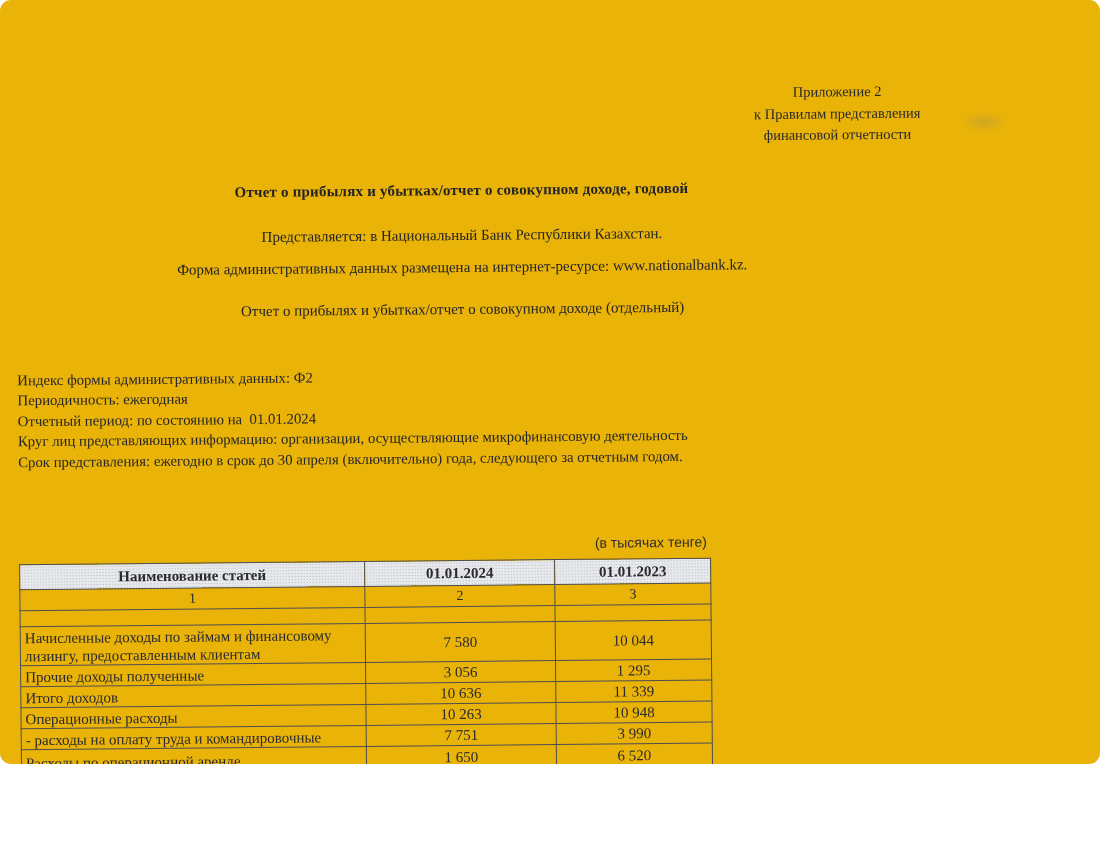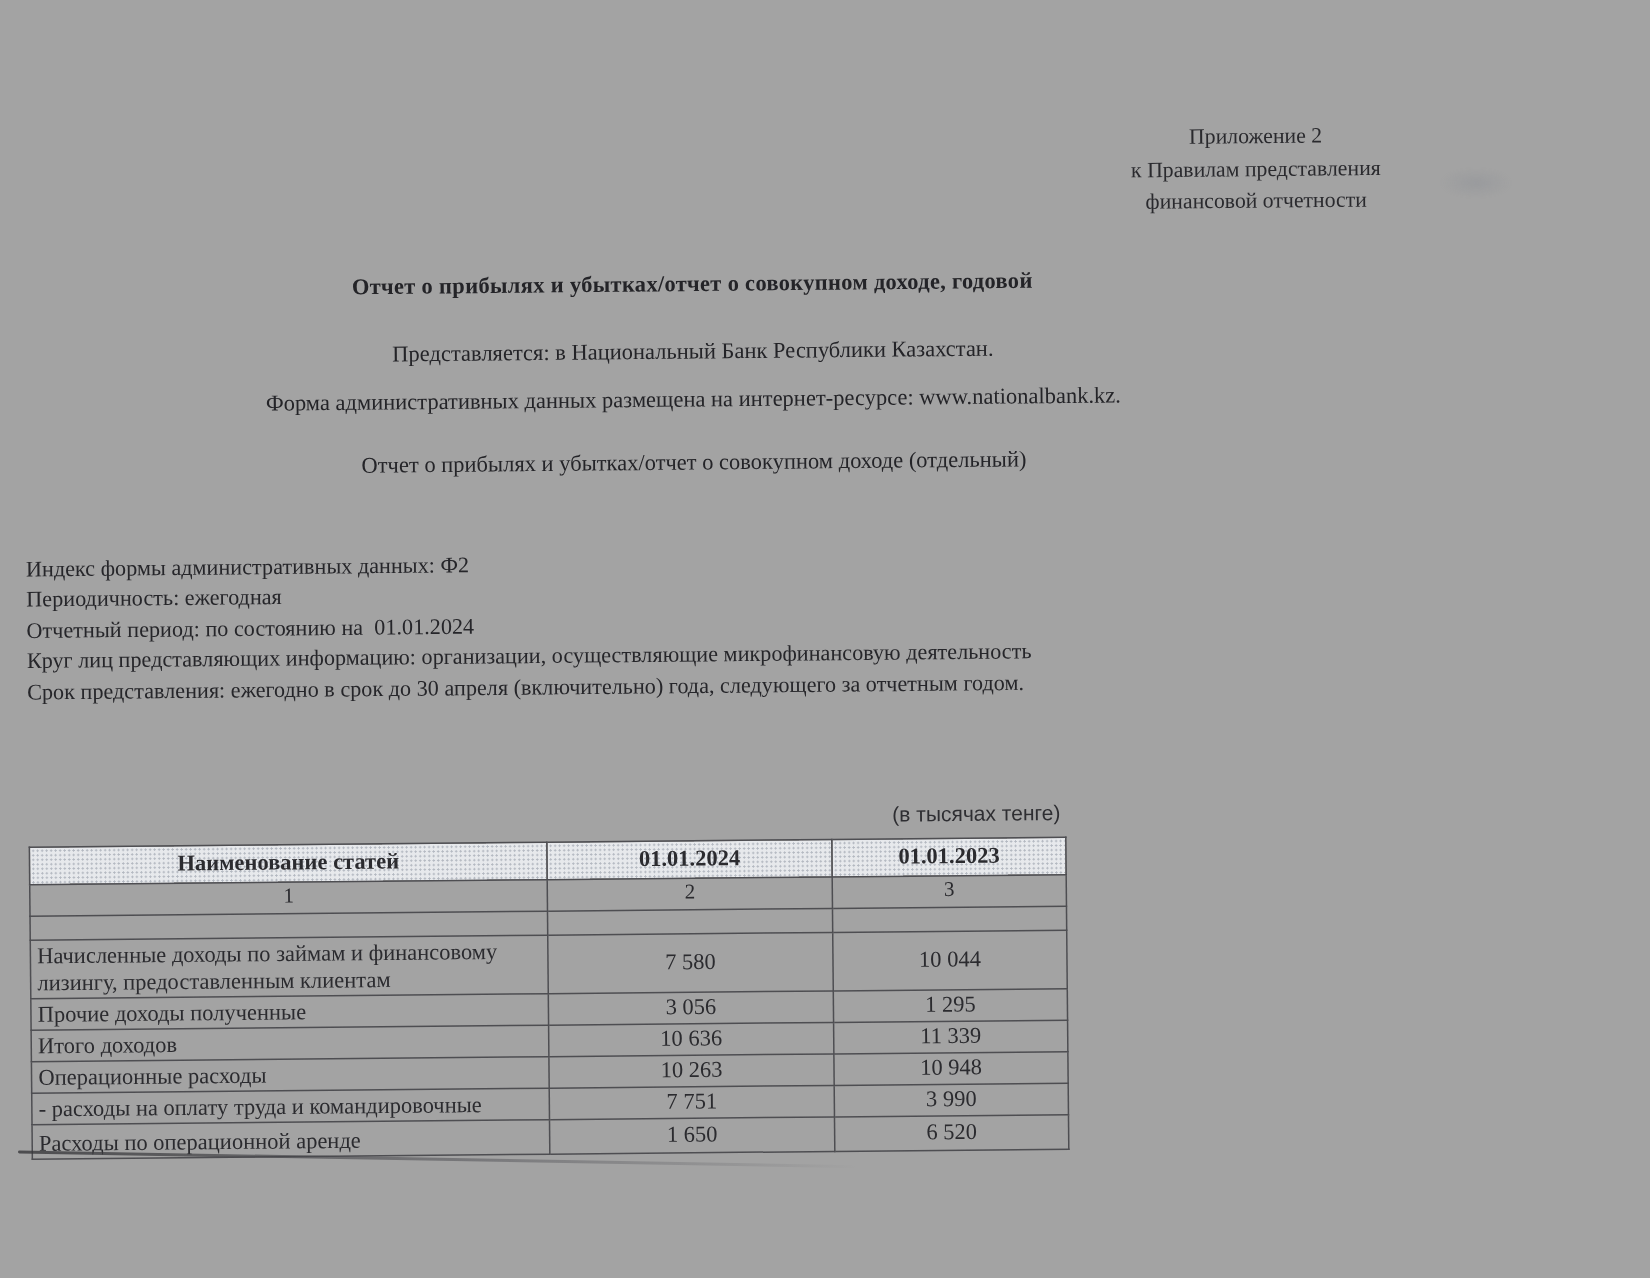--- a/index.html
+++ b/index.html
@@ -3,25 +3,26 @@
 <meta charset="utf-8">
 <style>
   html, body {
     margin: 0;
     padding: 0;
     background: #ffffff;
   }
   .page {
     position: relative;
     width: 1100px;
-    height: 852px;
-    background: #a3a3a3;
+    height: 764px;
+    background: #eab308;
     overflow: hidden;
     font-family: "Liberation Serif", serif;
     color: #26262a;
+    border-radius: 11px;
   }
   
   .scan-rotate {
     position: absolute;
     inset: 0;
     transform: rotate(-0.55deg);
     transform-origin: 360px 660px;
   }
 
   .appendix {

